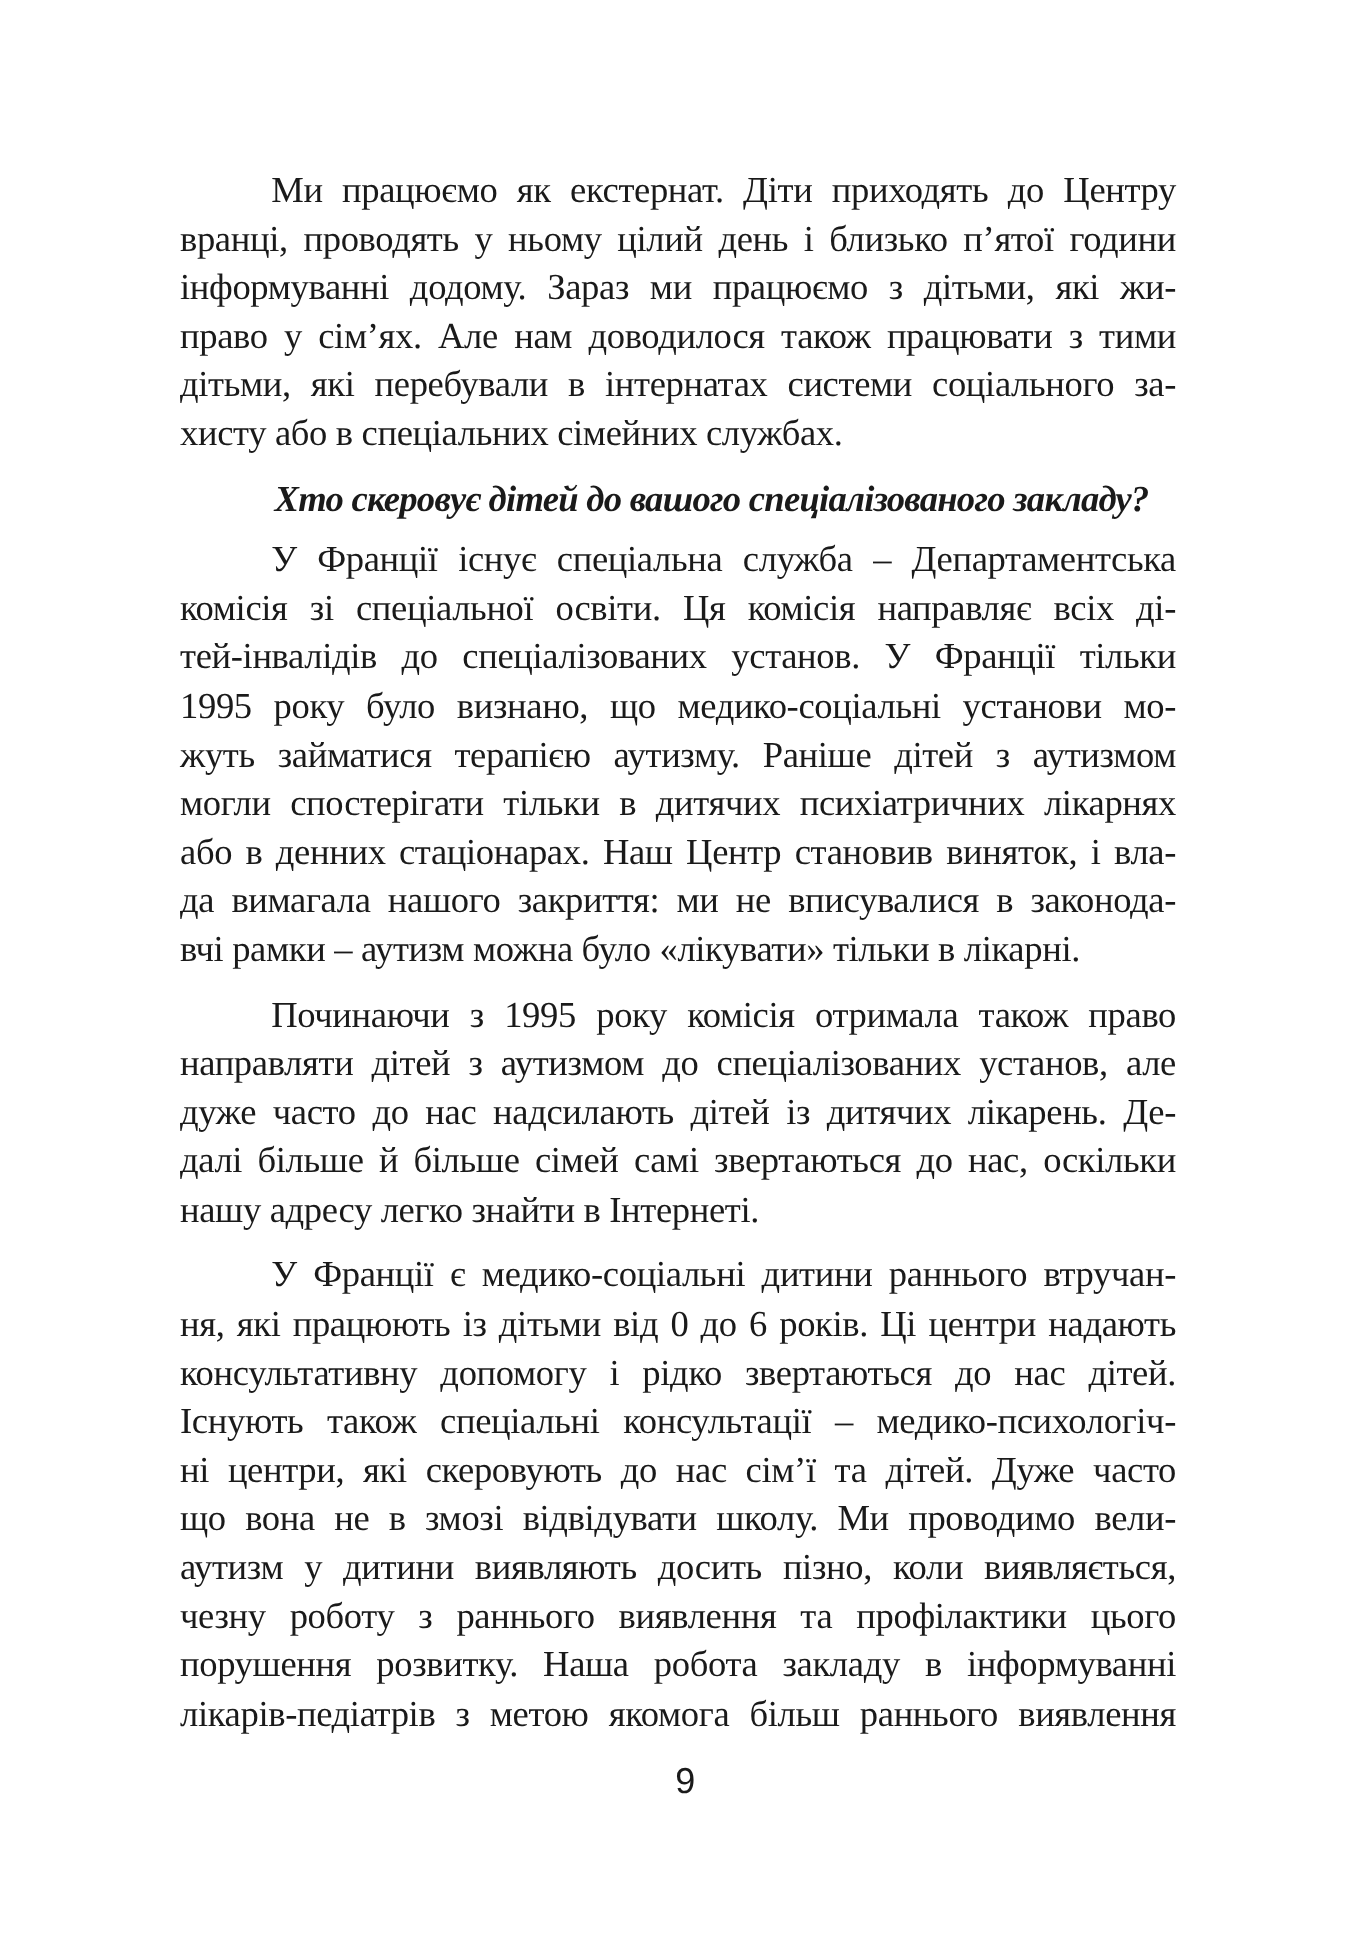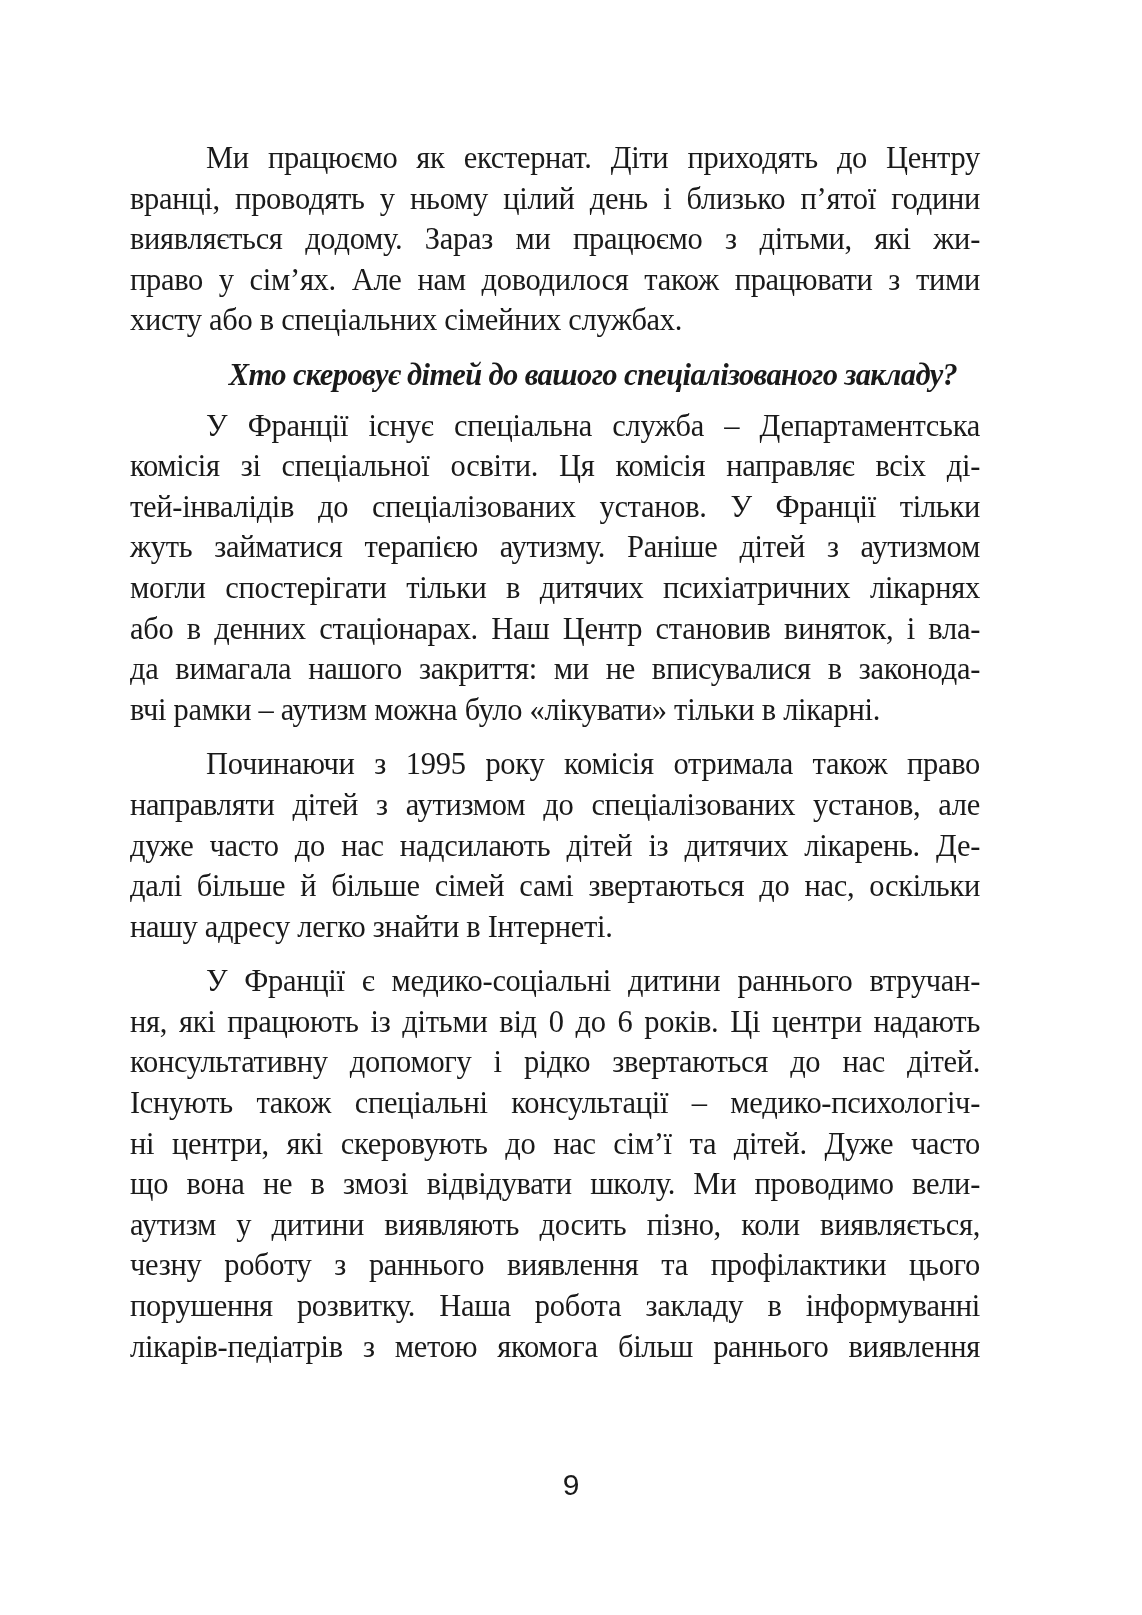--- a/index.html
+++ b/index.html
@@ -9,49 +9,51 @@
       font-family: "Liberation Serif", "DejaVu Serif", serif;
       color: #1a1a1a; font-size: 30.5px; line-height: 40.6px;
       text-align: justify; letter-spacing: -0.3px;
     }
     .para { margin: 0 0 14px 0; text-indent: 76px; }
     .heading {
       margin: 2px 0 10px 0; text-indent: 76px;
       font-style: italic; font-weight: bold; text-align: center;
       letter-spacing: -0.6px;
     }
-    .line { display: block; text-align-last: justify; text-indent: 0; }
+    .line { display: block; text-align-last: justify; text-indent: 0; margin-left: 20px; }
     .line.first { text-indent: 76px; }
     .line.last { text-align-last: left; }
     .page-number {
       position: absolute; left: 0; width: 1142px; top: 1468px;
       text-align: center;
       font-family: "Liberation Sans", "DejaVu Sans", sans-serif;
       font-size: 30px; color: #1a1a1a;
     }
   </style>
 </head>
 <body>
 
 <div class="page">
 
   <p class="para">
     <span class="line first">Ми працюємо як екстернат. Діти приходять до Центру</span>
     <span class="line">вранці, проводять у ньому цілий день і близько п’ятої години</span>
-    <span class="line">виявляється додому. Зараз ми працюємо з дітьми, які жи-</span>
+    <span class="line">інформуванні додому. Зараз ми працюємо з дітьми, які жи-</span>
     <span class="line">право у сім’ях. Але нам доводилося також працювати з тими</span>
+    <span class="line">дітьми, які перебували в інтернатах системи соціального за-</span>
     <span class="line last">хисту або в спеціальних сімейних службах.</span>
   </p>
 
   <p class="heading">Хто скеровує дітей до вашого спеціалізованого закладу?</p>
 
   <p class="para">
     <span class="line first">У Франції існує спеціальна служба – Департаментська</span>
     <span class="line">комісія зі спеціальної освіти. Ця комісія направляє всіх ді-</span>
     <span class="line">тей-інвалідів до спеціалізованих установ. У Франції тільки</span>
+    <span class="line">1995 року було визнано, що медико-соціальні установи мо-</span>
     <span class="line">жуть займатися терапією аутизму. Раніше дітей з аутизмом</span>
     <span class="line">могли спостерігати тільки в дитячих психіатричних лікарнях</span>
     <span class="line">або в денних стаціонарах. Наш Центр становив виняток, і вла-</span>
     <span class="line">да вимагала нашого закриття: ми не вписувалися в законода-</span>
     <span class="line last">вчі рамки – аутизм можна було «лікувати» тільки в лікарні.</span>
   </p>
 
   <p class="para">
     <span class="line first">Починаючи з 1995 року комісія отримала також право</span>
     <span class="line">направляти дітей з аутизмом до спеціалізованих установ, але</span>

